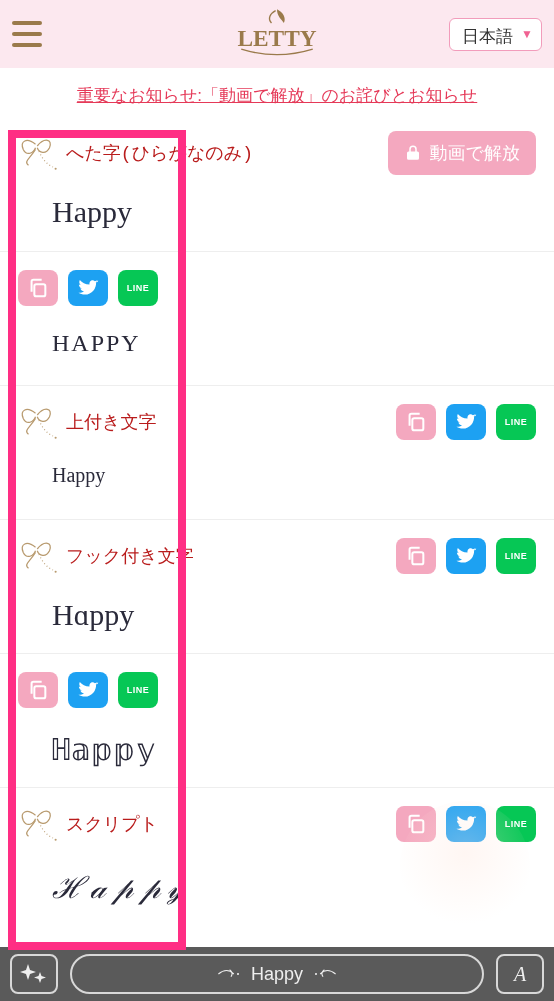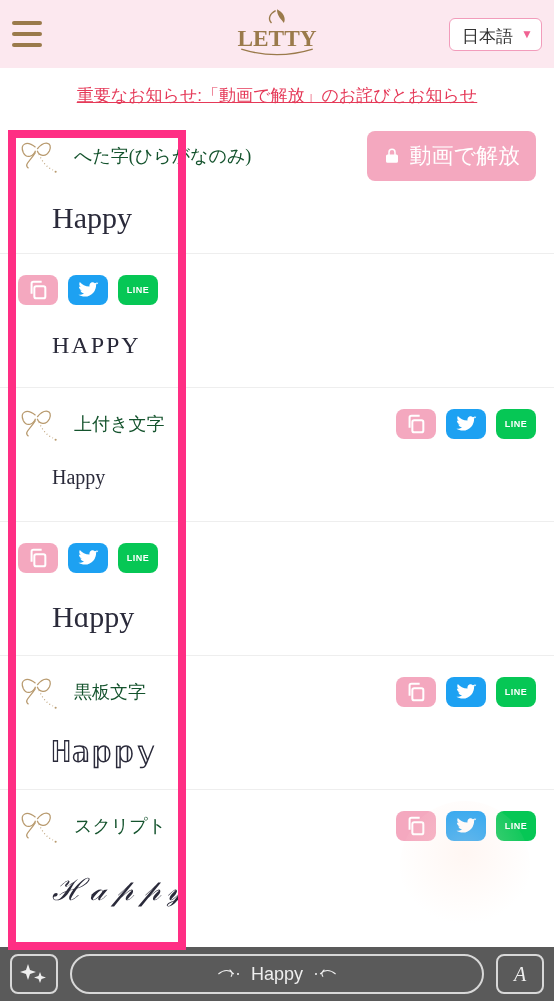--- a/index.html
+++ b/index.html
@@ -68,38 +68,38 @@
     padding: 14px 18px 18px 18px;
     position: relative;
     min-height: 134px;
   }
   .row:first-child { border-top: none; }
   .row-head {
     display: flex; align-items: center; justify-content: space-between;
     min-height: 44px;
   }
   .row-title {
-    display: flex; align-items: center; gap: 14px;
-    color: #14532d; font-size: 18px;
-    font-family: Liberation Serif, serif;
+    display: flex; align-items: center; gap: 6px;
+    color: #b91c1c; font-size: 18px;
+    font-family: Liberation Mono, monospace;
   }
   .butterfly { width: 42px; height: 42px; }
   .row-actions { display: flex; gap: 10px; }
   .sq {
-    width: 40px; height: 30px; border-radius: 8px;
+    width: 40px; height: 36px; border-radius: 8px;
     display: flex; align-items: center; justify-content: center;
     cursor: pointer;
   }
   .sq.copy    { background: #f4a8bf; color: #fff; }
   .sq.twitter { background: #1da1f2; color: #fff; }
   .sq.line    { background: #06c755; color: #fff; font-size: 9px; font-weight: 700; letter-spacing: 0.5px; }
   .unlock {
     background: #f4a8bf; color: #fff;
     border-radius: 8px; padding: 10px 16px;
-    font-size: 22px; display: flex; align-items: center; gap: 8px;
+    font-size: 18px; display: flex; align-items: center; gap: 8px;
     cursor: pointer;
   }
   .sample {
     margin-top: 20px; margin-left: 34px;
     font-size: 30px; color: #2a2a3a;
   }
   .f-heta   { font-family: Georgia, serif; }
   .f-small  { font-family: "Times New Roman", serif; letter-spacing: 2px; font-size: 24px; }
   .f-super  { font-family: Georgia, serif; font-size: 20px; }
   .f-hook   { font-family: Georgia, serif; }
@@ -266,57 +266,57 @@
           </div>
       <div class="sq line">
             <span>LINE</span>
           </div>
       </div>
     </div>
     <div class="sample f-super">Happy</div>
   </div>
     <div class="row">
     <div class="row-head">
-      <div class="row-actions">
-
-      <div class="sq copy">
-            <svg width="22" height="22" viewBox="0 0 24 24">
-              <g fill="none" stroke="#fff" stroke-width="2.2">
-                <rect x="8" y="8" width="12" height="13" rx="2"></rect>
-                <path d="M5 16 V5 a2 2 0 0 1 2-2 h9"></path>
-              </g>
-            </svg>
-          </div>
-      <div class="sq twitter">
-            <svg width="24" height="24" viewBox="0 0 24 24">
-              <path fill="#fff" d="M22 5.8c-.7.3-1.5.6-2.3.7.8-.5 1.5-1.3 1.8-2.2-.8.5-1.7.8-2.6 1-1.5-1.6-4.1-1.2-5.1.8-.4.8-.5 1.7-.3 2.5C9.3 8.4 6 6.7 3.8 4c-1 1.8-.5 4 .9 5-0.6 0-1.2-.2-1.8-.5 0 1.9 1.3 3.5 3.2 3.9-.6.2-1.2.2-1.8.1.5 1.6 2 2.7 3.7 2.7-1.6 1.2-3.5 1.8-5.5 1.6 1.8 1.2 4 1.8 6.2 1.8 7.5 0 11.7-6.4 11.4-12.2.8-.6 1.5-1.3 2-2.1z"></path>
-            </svg>
-          </div>
-      <div class="sq line">
-            <span>LINE</span>
-          </div>
-      </div>
-    </div>
-    <div class="sample f-hook">Hɑppy</div>
-  </div>
-    <div class="row">
-    <div class="row-head">
       <div class="row-title">
 
 <svg class="butterfly" viewBox="0 0 48 48">
   <g fill="none" stroke="#b89a6e" stroke-width="1.4">
     <path d="M20 14 C10 6 2 10 6 20 C10 28 18 24 20 18"></path>
     <path d="M22 16 C30 6 40 8 36 18 C32 26 24 24 22 18"></path>
     <path d="M20 20 C14 30 6 34 12 38"></path>
     <path d="M24 22 Q30 36 40 40" stroke-dasharray="1 3"></path>
     <circle cx="43" cy="42" r="1.2" fill="#b89a6e" stroke="none"></circle>
   </g>
 </svg>
-        <span>黒板文字</span>
-      </div>
+        <span>フック付き文字</span>
+      </div>
+      <div class="row-actions">
+
+      <div class="sq copy">
+            <svg width="22" height="22" viewBox="0 0 24 24">
+              <g fill="none" stroke="#fff" stroke-width="2.2">
+                <rect x="8" y="8" width="12" height="13" rx="2"></rect>
+                <path d="M5 16 V5 a2 2 0 0 1 2-2 h9"></path>
+              </g>
+            </svg>
+          </div>
+      <div class="sq twitter">
+            <svg width="24" height="24" viewBox="0 0 24 24">
+              <path fill="#fff" d="M22 5.8c-.7.3-1.5.6-2.3.7.8-.5 1.5-1.3 1.8-2.2-.8.5-1.7.8-2.6 1-1.5-1.6-4.1-1.2-5.1.8-.4.8-.5 1.7-.3 2.5C9.3 8.4 6 6.7 3.8 4c-1 1.8-.5 4 .9 5-0.6 0-1.2-.2-1.8-.5 0 1.9 1.3 3.5 3.2 3.9-.6.2-1.2.2-1.8.1.5 1.6 2 2.7 3.7 2.7-1.6 1.2-3.5 1.8-5.5 1.6 1.8 1.2 4 1.8 6.2 1.8 7.5 0 11.7-6.4 11.4-12.2.8-.6 1.5-1.3 2-2.1z"></path>
+            </svg>
+          </div>
+      <div class="sq line">
+            <span>LINE</span>
+          </div>
+      </div>
+    </div>
+    <div class="sample f-hook">Hɑppy</div>
+  </div>
+    <div class="row">
+    <div class="row-head">
       <div class="row-actions">
 
       <div class="sq copy">
             <svg width="22" height="22" viewBox="0 0 24 24">
               <g fill="none" stroke="#fff" stroke-width="2.2">
                 <rect x="8" y="8" width="12" height="13" rx="2"></rect>
                 <path d="M5 16 V5 a2 2 0 0 1 2-2 h9"></path>
               </g>
             </svg>
           </div>

